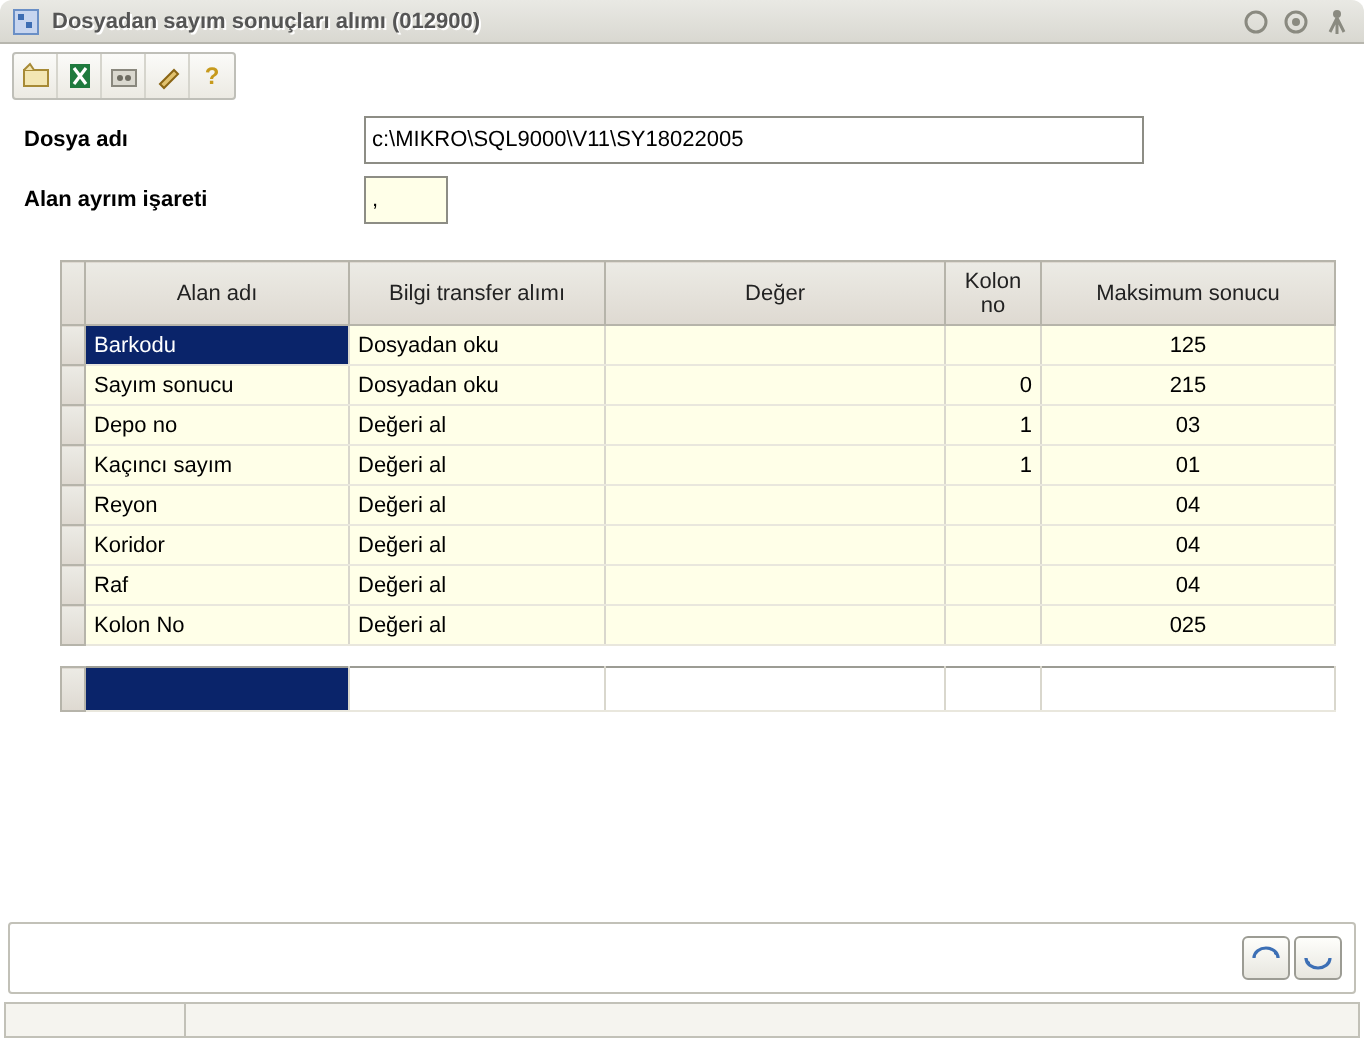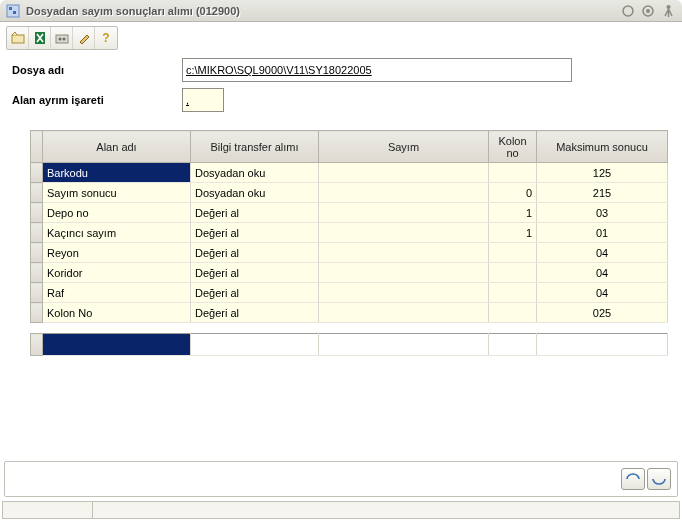--- a/index.html
+++ b/index.html
@@ -65,21 +65,20 @@
   .form-label {
     width: 170px;
     font-weight: bold;
   }
   .text-input {
     border:1px solid #8d8d85;
     height:18px;
     padding:11px 3px;
     font: inherit;
     background:#fff;
-    text-decoration:underline;
   }
   .text-input.path { width: 390px; }
   .text-input.sep { width: 42px; background:#ffffe8; }
   
   .grid-wrap {
     margin: 6px 14px 0 30px;
   }
   .grid {
     border: 1px solid #9c9c94;
     border-collapse: collapse;
@@ -107,21 +106,21 @@
   }
   .grid tr .rowhead {
     width:10px;
     background: linear-gradient(#ecebe5,#ded9d1);
     border:1px solid #b6b4aa;
     padding:0;
   }
   .grid td.sel {
     background:#0a246a; color:#fff;
   }
-  .col1 { width: 148px; }
+  .col1 { width: 132px; }
   .col2 { width: 128px; }
   .col3 { width: 170px; text-align:left; }
   .col4 { width: 48px; text-align:right; }
   .col5 { text-align:center; }
   .sel-row {
     height: 22px;
   }
   .sel-row td {
     background:#fff;
     border-top: 1px solid #9c9c94;
@@ -242,21 +241,21 @@
         <col class="col2">
         <col class="col3">
         <col class="col4">
         <col class="col5">
     </colgroup>
     <thead>
       <tr>
         <th class="rowhead"></th>
         <th>Alan adı</th>
         <th><span>Bilgi transfer alımı</span></th>
-        <th>Sayım</th>
+        <th>Değer</th>
         <th><span>Kolon no</span></th>
         <th><span>Maksimum sonucu</span></th>
       </tr>
     </thead>
     <tbody id="grid-body">
         <tr>
           <td class="rowhead"></td>
           <td class="col1 sel">Barkodu</td>
           <td class="col2">Dosyadan oku</td>
           <td class="col3"></td>

